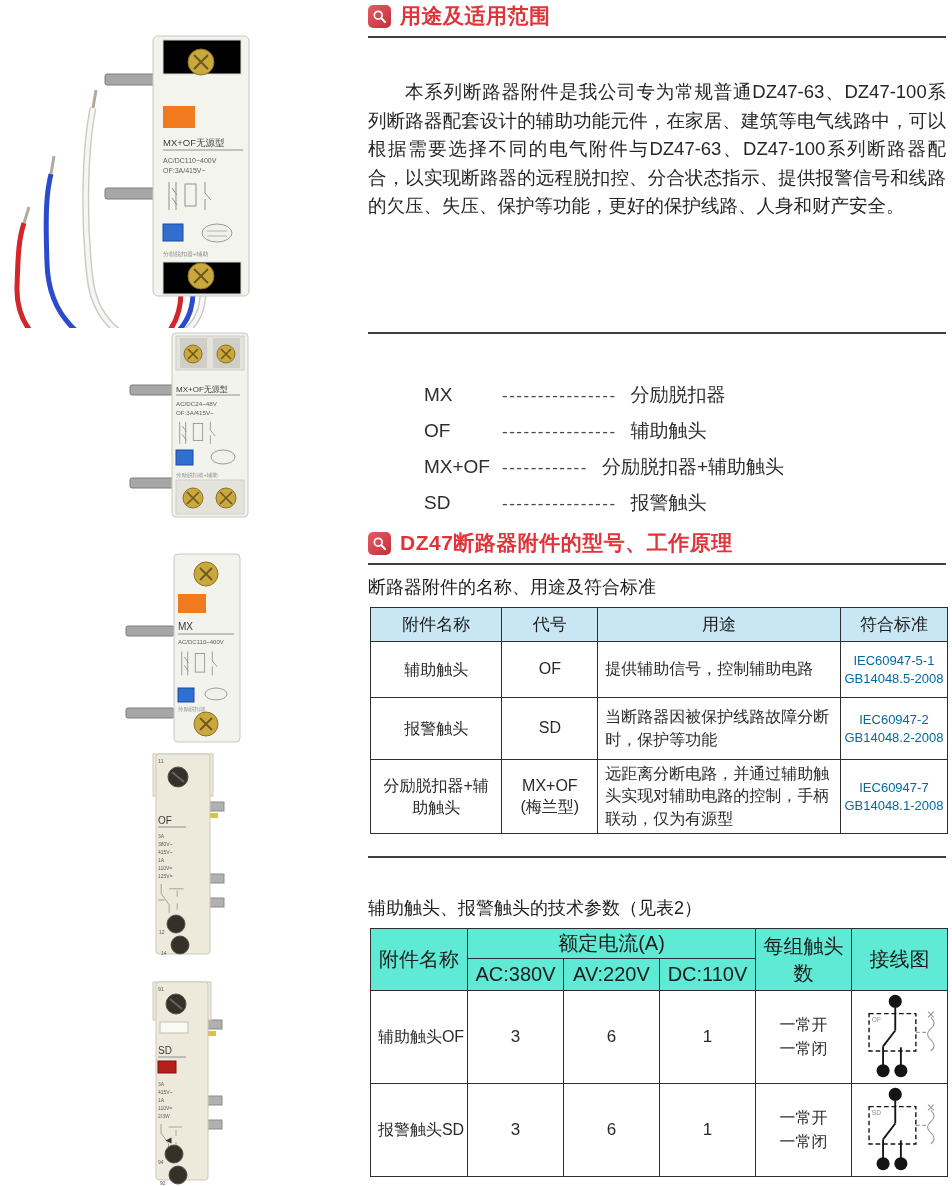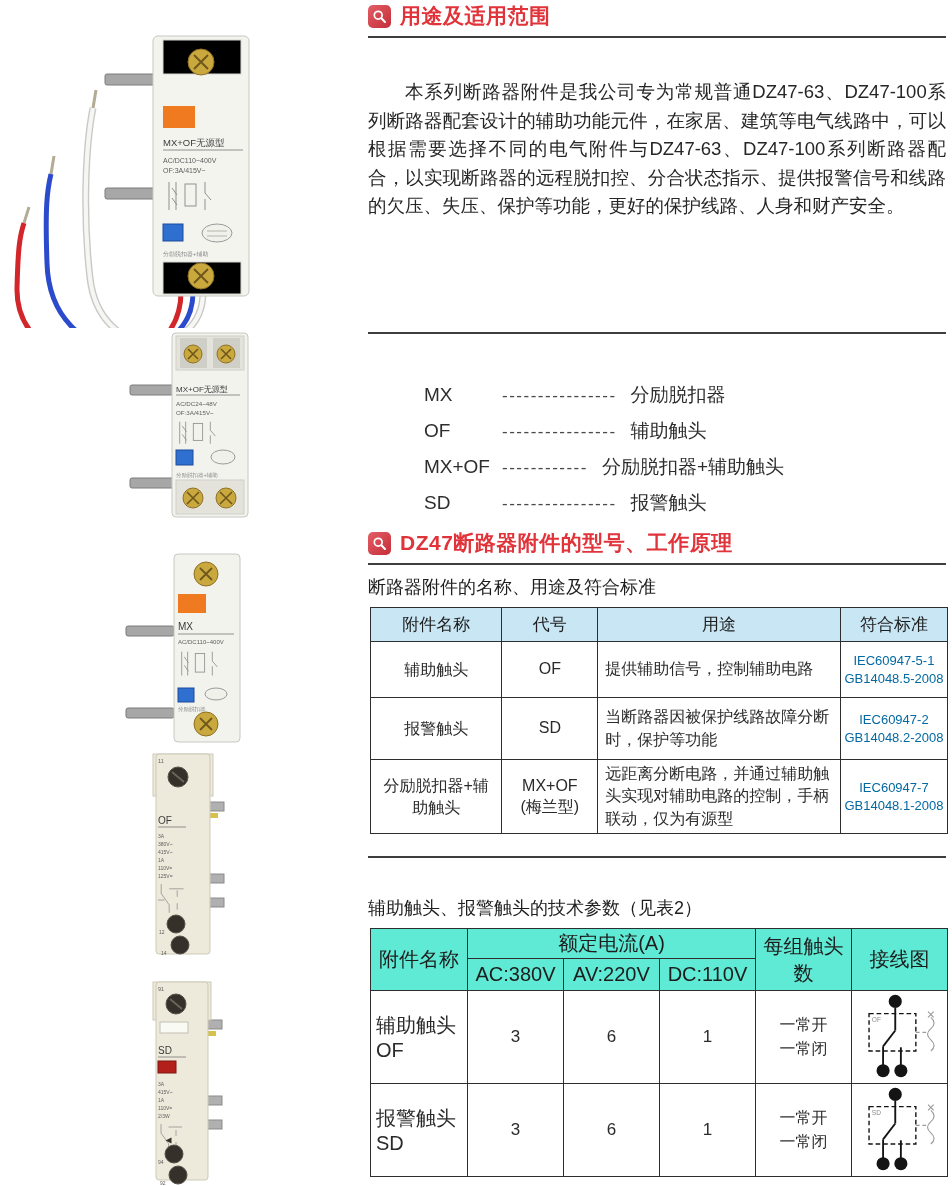--- a/index.html
+++ b/index.html
@@ -29,21 +29,21 @@
   
   table{border-collapse:collapse;table-layout:fixed;width:571px;background:#fff;}
   td,th{border:1px solid #2e2e2e;font-weight:normal;vertical-align:middle;
         font-family:"Liberation Sans", sans-serif;}
   .thead{background:#c9e6f5;text-align:center;font-size:17px;color:#1d1d1d;}
   .t1-name{ text-align:center;font-size:16px;line-height:1.35;padding:2px 6px;}
   .t1-code{ text-align:center;font-size:16px;line-height:1.3;}
   .t1-use{ text-align:left;font-size:16px;line-height:1.4;padding:3px 7px;}
   .t1-std{ text-align:center;font-size:13px;line-height:1.35;color:#0369a1;padding:2px 1px;}
   .t2-head{background:#5eead4;text-align:center;font-size:20px;color:#1d1d1d;}
-  .t2-name{text-align:left;font-size:20px;padding-left:5px;}
+  .t2-name{text-align:center;font-size:16px;padding-left:5px;}
   .t2-val{text-align:center;font-size:17px;}
   .t2-contact{text-align:center;font-size:16px;line-height:1.5;}
   .t2-wiring{text-align:center;padding:2px 0;}
   .wiring{display:block;margin:0 auto;}
   .wl{stroke:#141414;stroke-width:2;fill:none;}
   .dashrect{fill:none;stroke:#141414;stroke-width:1.5;stroke-dasharray:5 3;}
   .wlabel{font-size:7px;fill:#8a8a8a;}
   .greydash{stroke:#9a9a9a;stroke-dasharray:4 3;stroke-width:1.2;fill:none;}
   .spring{fill:none;stroke:#9a9a9a;stroke-width:1.2;}
   

